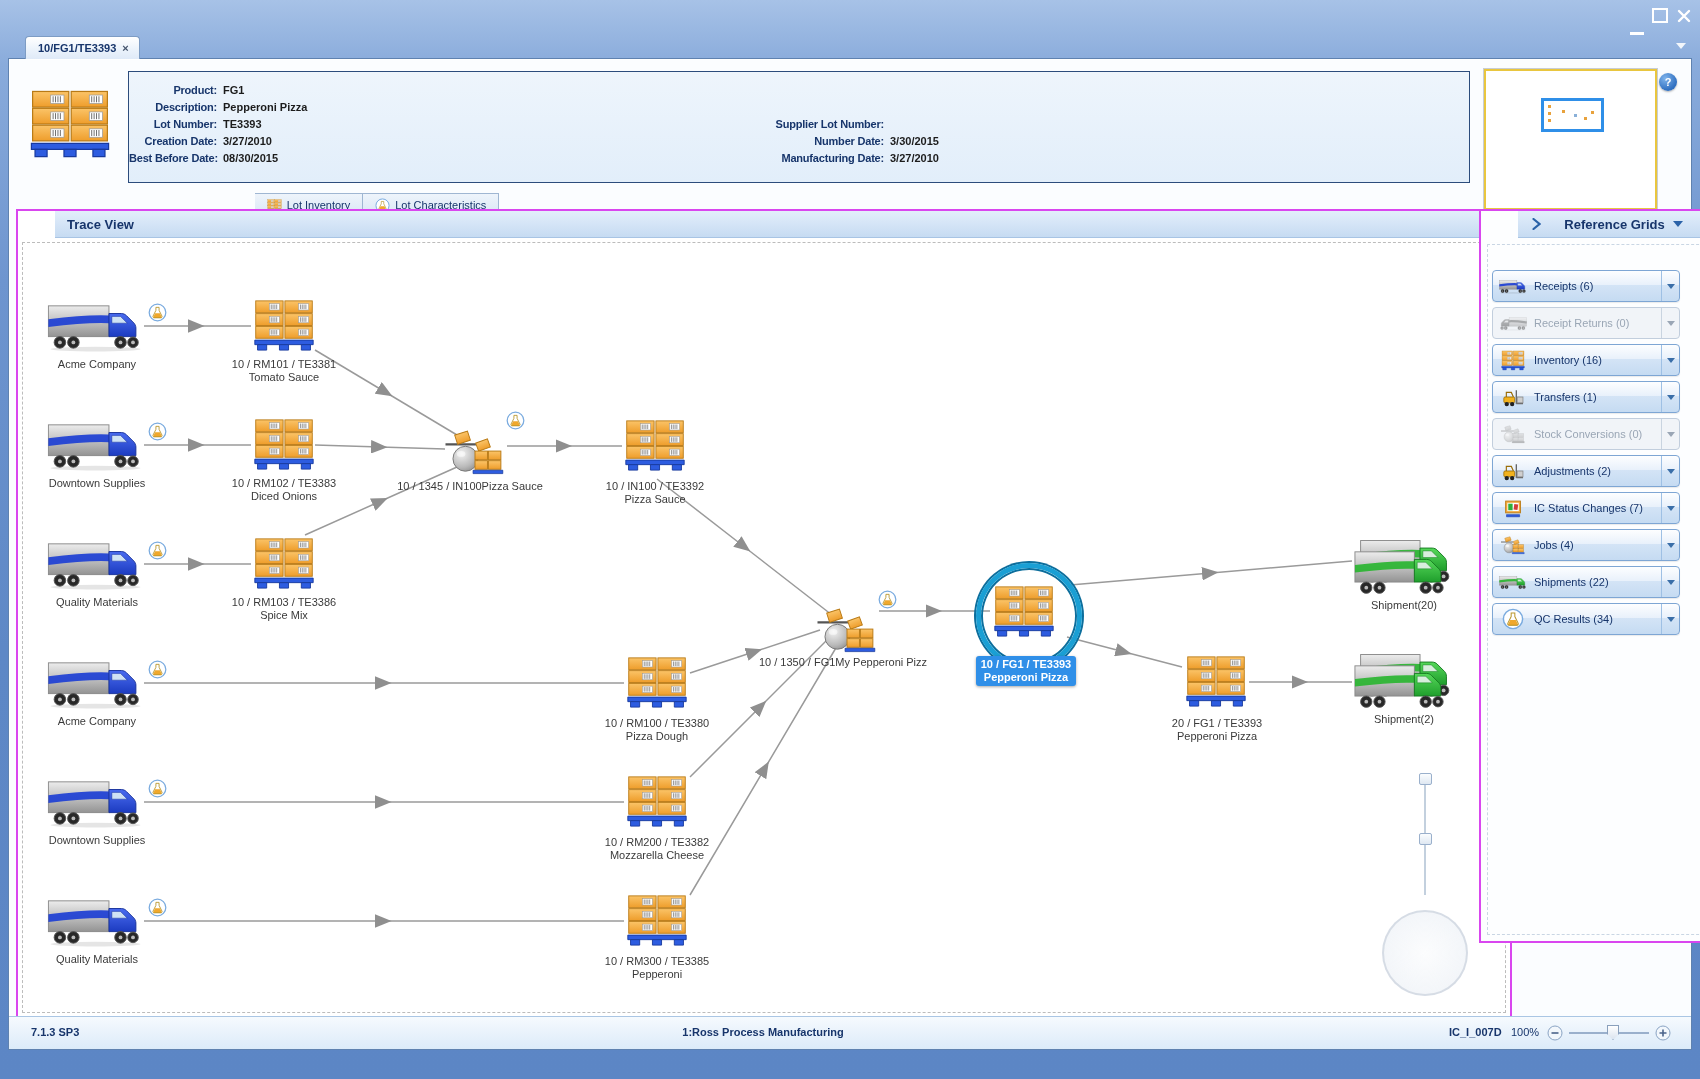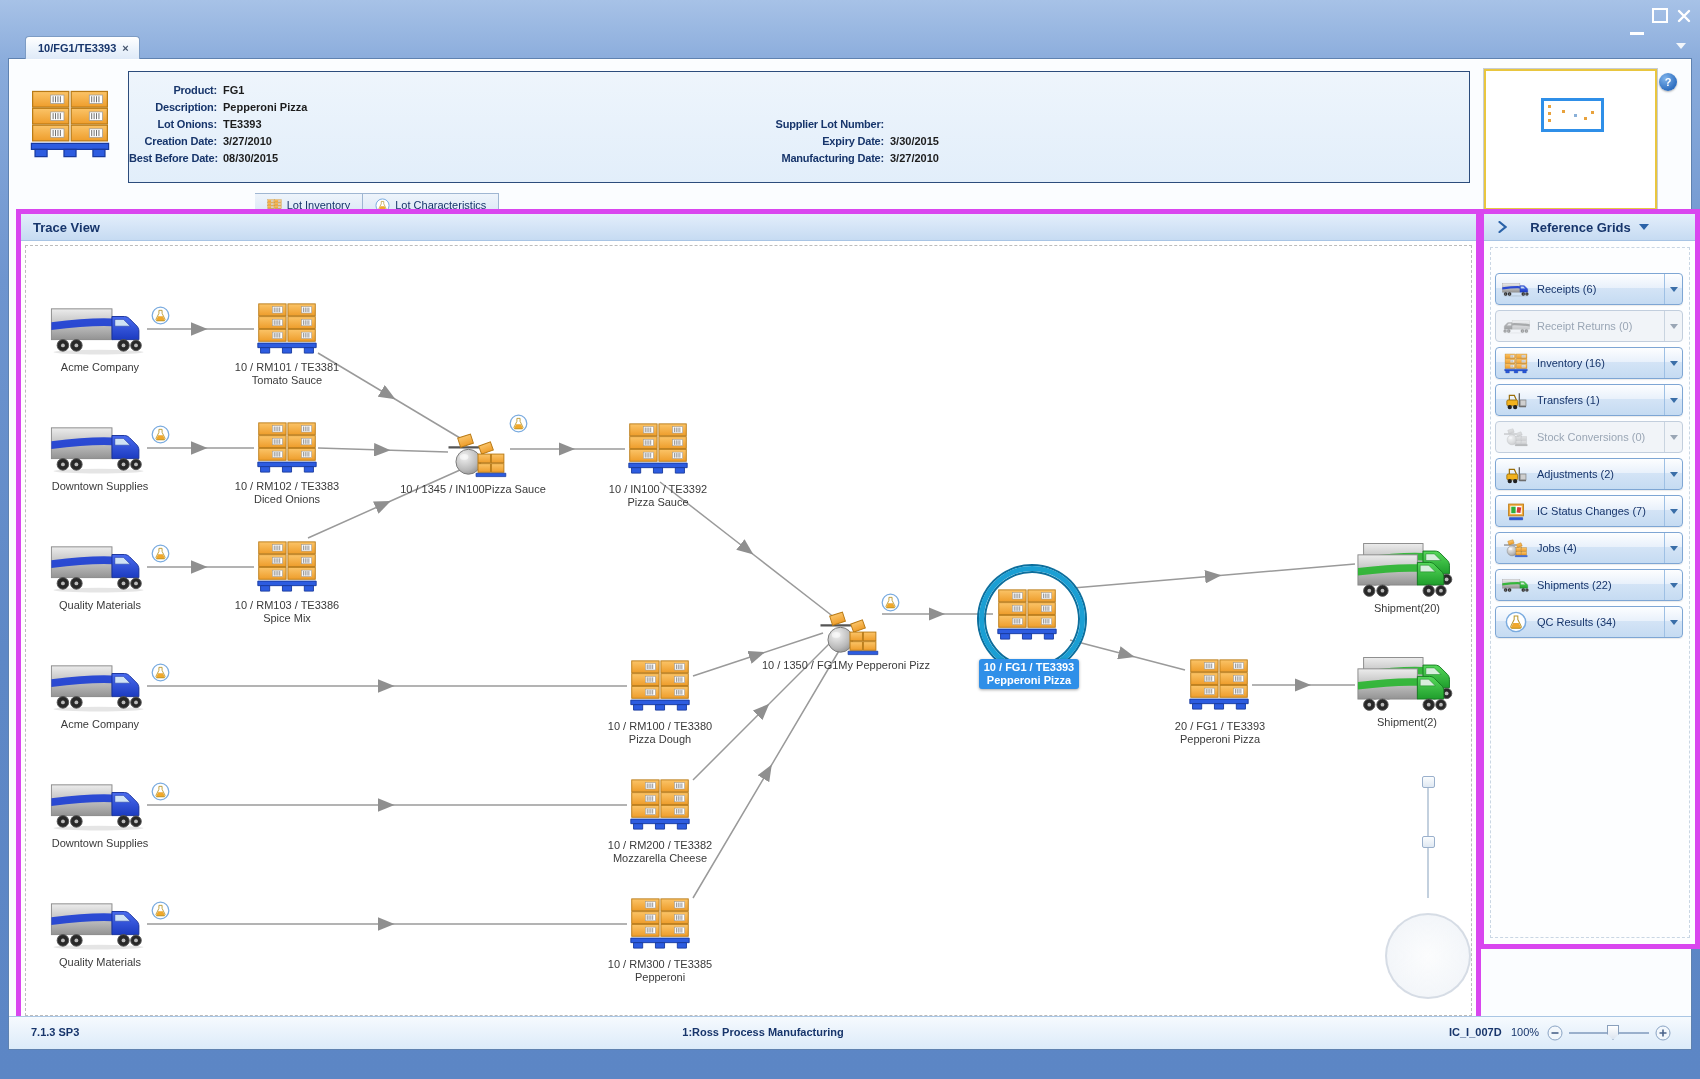--- a/index.html
+++ b/index.html
@@ -38,21 +38,21 @@
   .ltab svg{width:15px;height:15px;}
   
   .minimap{position:absolute;left:1475px;top:10px;width:169px;height:137px;background:#fff;
     border:2px solid #e9c63f;box-shadow:0 0 0 1px #c8cdd4;}
   .mini-view{position:absolute;left:55px;top:27px;width:57px;height:28px;border:3px solid #2f8fe8;background:#fff;}
   .mini-dot{position:absolute;width:3px;height:3px;background:#e8a23c;}
   .help{position:absolute;left:1650px;top:14px;width:18px;height:18px;border-radius:50%;
     background:radial-gradient(circle at 35% 30%,#7fb4ec,#2f6fc0 70%);color:#fff;font-weight:bold;
     font-size:11px;text-align:center;line-height:18px;cursor:pointer;box-shadow:0 1px 2px rgba(0,0,0,.3);}
   
-  .panel{position:absolute;border:5px solid #d946ef;background:#fff;}
+  .panel{position:absolute;border:2px solid #d946ef;background:#fff;padding-left:37px;}
   .panel-hd{height:26px;background:linear-gradient(180deg,#e3eefb,#c6dbf2);
     border-bottom:1px solid #a8c4e4;display:flex;align-items:center;font-size:13px;
     font-weight:bold;color:#17356b;}
   .trace{left:7px;top:150px;width:1455px;height:806px;}
   .trace .panel-hd{padding-left:12px;}
   .canvas{position:absolute;left:0;top:27px;right:0;bottom:0;background:#fff;overflow:hidden;}
   .canvas-sel{position:absolute;inset:4px;border:1px dashed #bcbcbc;pointer-events:none;}
   .tnode{position:absolute;cursor:pointer;}
   .tnode svg{display:block;}
   .i-truck{width:97px;height:50px;}
@@ -248,37 +248,37 @@
     <div class="lotinfo">
       <div class="f-row" style="left:0;top:10px;width:760px">
         <span class="f-label" style="left:0;width:88px">Product:</span>
         <span class="f-value" style="left:94px">FG1</span>
       </div>
       <div class="f-row" style="left:0;top:27px;width:760px">
         <span class="f-label" style="left:0;width:88px">Description:</span>
         <span class="f-value" style="left:94px">Pepperoni Pizza</span>
       </div>
       <div class="f-row" style="left:0;top:44px;width:760px">
-        <span class="f-label" style="left:0;width:88px">Lot Onions:</span>
+        <span class="f-label" style="left:0;width:88px">Lot Number:</span>
         <span class="f-value" style="left:94px">TE3393</span>
       </div>
       <div class="f-row" style="left:0;top:61px;width:760px">
         <span class="f-label" style="left:0;width:88px">Creation Date:</span>
         <span class="f-value" style="left:94px">3/27/2010</span>
       </div>
       <div class="f-row" style="left:0;top:78px;width:760px">
         <span class="f-label" style="left:0;width:88px">Best Before Date:</span>
         <span class="f-value" style="left:94px">08/30/2015</span>
       </div>
       <div class="f-row" style="left:555px;top:44px;width:600px">
         <span class="f-label" style="left:0;width:200px">Supplier Lot Number:</span>
         <span class="f-value" style="left:206px"></span>
       </div>
       <div class="f-row" style="left:555px;top:61px;width:600px">
-        <span class="f-label" style="left:0;width:200px">Expiry Date:</span>
+        <span class="f-label" style="left:0;width:200px">Number Date:</span>
         <span class="f-value" style="left:206px">3/30/2015</span>
       </div>
       <div class="f-row" style="left:555px;top:78px;width:600px">
         <span class="f-label" style="left:0;width:200px">Manufacturing Date:</span>
         <span class="f-value" style="left:206px">3/27/2010</span>
       </div>
     </div>
 
     <div class="lot-tabs">
       <div class="ltab active">

